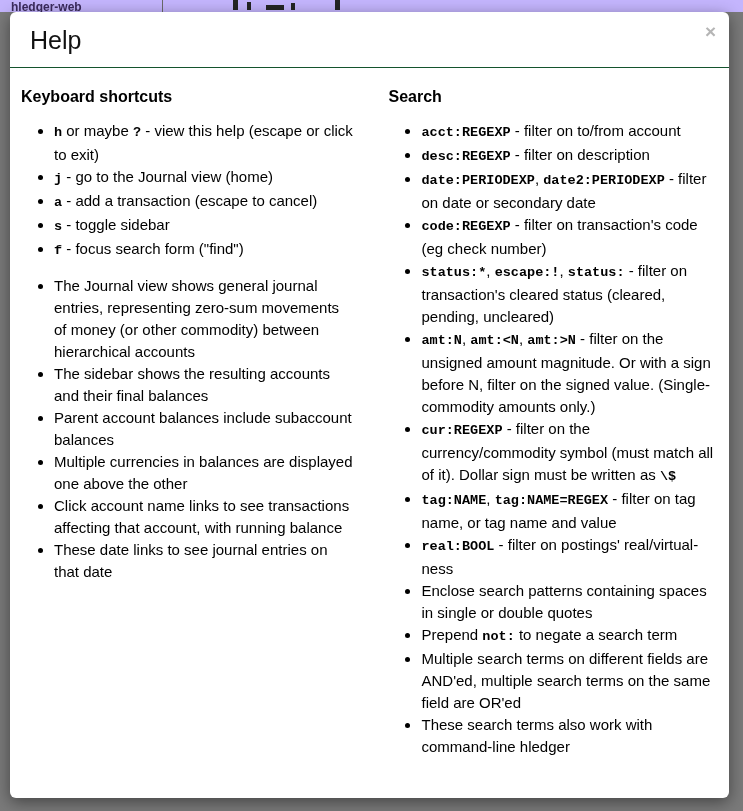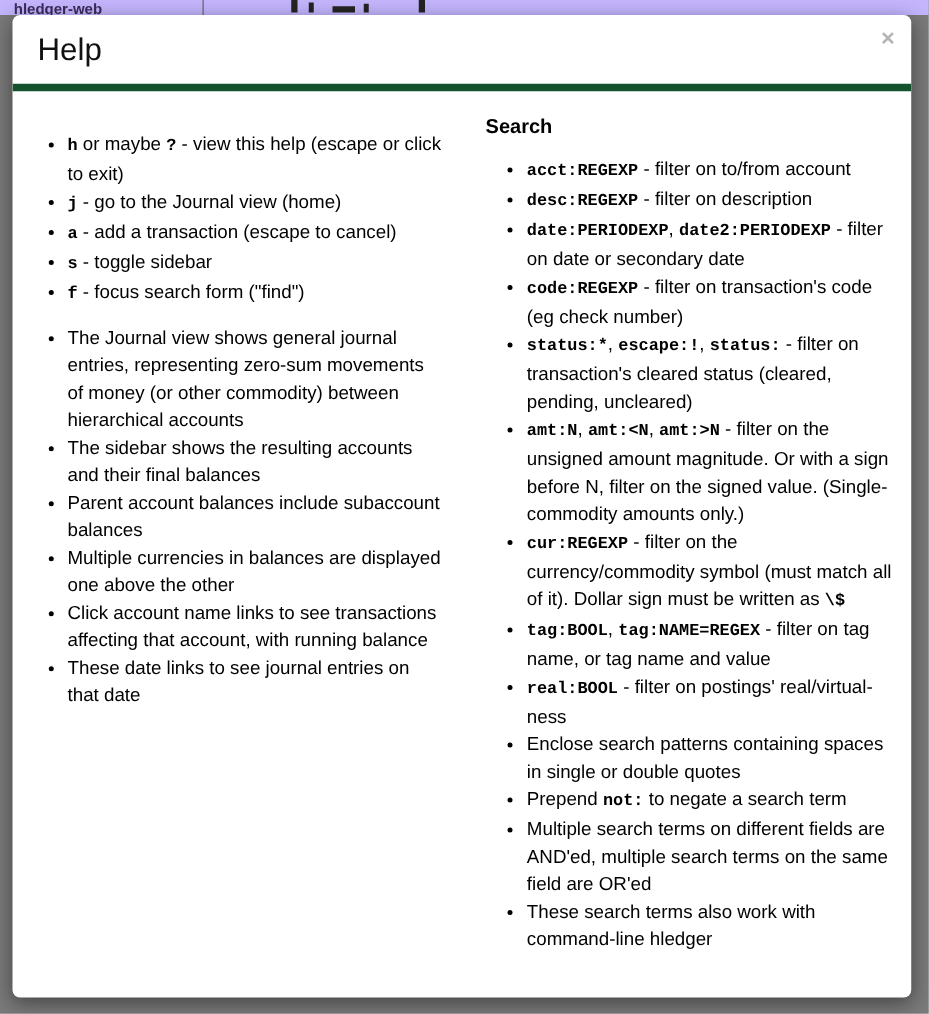--- a/index.html
+++ b/index.html
@@ -41,21 +41,21 @@
     position: absolute; left: 10px; top: 12px;
     width: 719px; height: 786px;
     background: #ffffff;
     border-radius: 6px;
     box-shadow: 0 4px 16px rgba(0,0,0,0.45);
     overflow: hidden;
   }
   .modal-header {
     position: relative;
     padding: 13px 15px 11px 20px;
-    border-bottom: 6px solid #14532d;
+    border-bottom: 1px solid #14532d;
   }
   .modal-title {
     font-size: 25px; font-weight: 400; line-height: 31px; color: #111;
   }
   .close-btn {
     position: absolute; top: 10px; right: 13px;
     font-size: 19px; font-weight: bold; color: #b5b5b5;
     line-height: 19px; cursor: pointer;
     font-family: "Liberation Sans", sans-serif;
     background: none; border: none;
@@ -108,20 +108,21 @@
 <div class="modal">
   <div class="modal-header">
     <h1 class="modal-title">Help</h1>
     <button class="close-btn">×</button>
   </div>
 
   <div class="modal-body">
 
     <div class="col-left">
       <div class="help-section">
+        <h2>Keyboard shortcuts</h2>
         <ul>
             <li><code>h</code> or maybe <code>?</code> - view this help (escape or click to exit)</li>
             <li><code>j</code> - go to the Journal view (home)</li>
             <li><code>a</code> - add a transaction (escape to cancel)</li>
             <li><code>s</code> - toggle sidebar</li>
             <li><code>f</code> - focus search form ("find")</li>
           </ul>
       </div>
       <div class="help-section second">
         <ul>
@@ -139,21 +140,21 @@
       <div class="help-section">
         <h2>Search</h2>
         <ul>
             <li><code>acct:REGEXP</code> - filter on to/from account</li>
             <li><code>desc:REGEXP</code> - filter on description</li>
             <li><code>date:PERIODEXP</code>, <code>date2:PERIODEXP</code> - filter on date or secondary date</li>
             <li><code>code:REGEXP</code> - filter on transaction's code (eg check number)</li>
             <li><code>status:*</code>, <code>escape:!</code>, <code>status:</code> - filter on transaction's cleared status (cleared, pending, uncleared)</li>
             <li><code>amt:N</code>, <code>amt:&lt;N</code>, <code>amt:&gt;N</code> - filter on the unsigned amount magnitude. Or with a sign before N, filter on the signed value. (Single-commodity amounts only.)</li>
             <li><code>cur:REGEXP</code> - filter on the currency/commodity symbol (must match all of it). Dollar sign must be written as <code>\$</code></li>
-            <li><code>tag:BOOL</code>, <code>tag:NAME=REGEX</code> - filter on tag name, or tag name and value</li>
+            <li><code>tag:NAME</code>, <code>tag:NAME=REGEX</code> - filter on tag name, or tag name and value</li>
             <li><code>real:BOOL</code> - filter on postings' real/virtual-ness</li>
             <li>Enclose search patterns containing spaces in single or double quotes</li>
             <li>Prepend <code>not:</code> to negate a search term</li>
             <li>Multiple search terms on different fields are AND'ed, multiple search terms on the same field are OR'ed</li>
             <li>These search terms also work with command-line hledger</li>
           </ul>
       </div>
     </div>
 
   </div>

